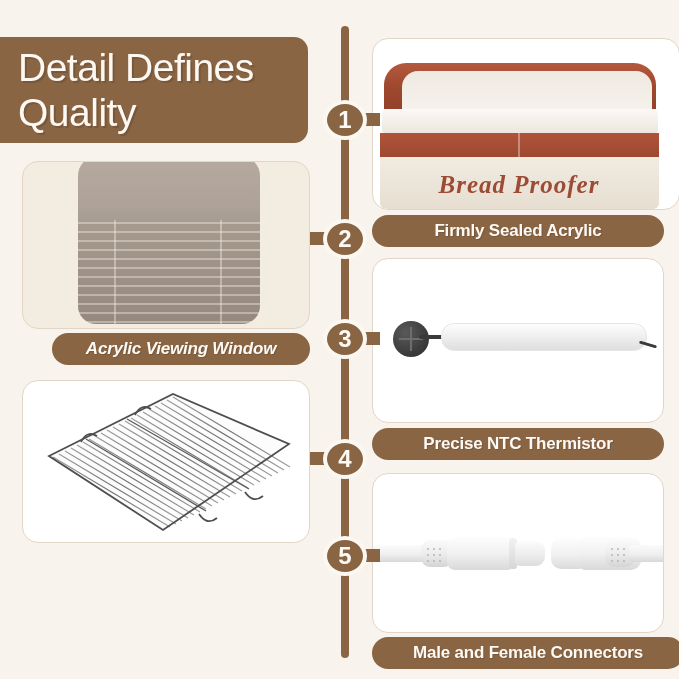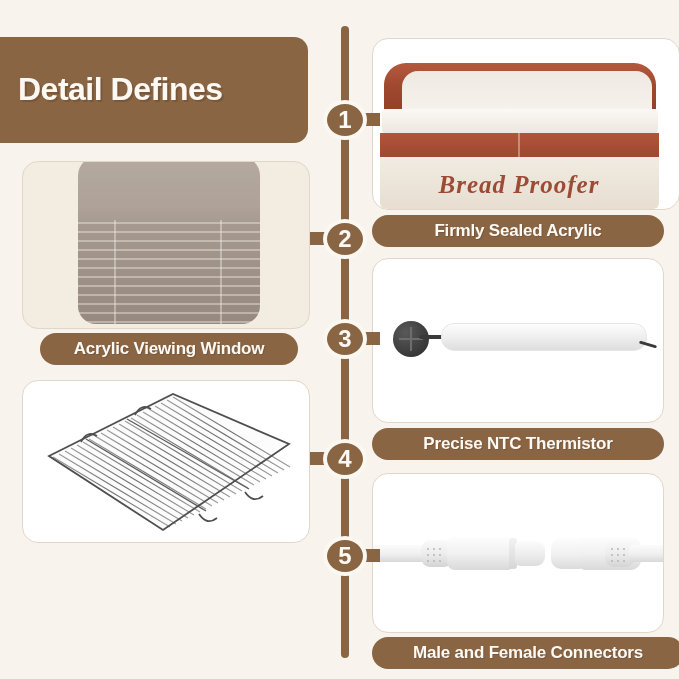--- a/index.html
+++ b/index.html
@@ -27,23 +27,23 @@
     height: 106px;
     background: #8a6544;
     border-radius: 14px;
     box-sizing: border-box;
     padding: 12px 18px 12px 40px;
     display: flex;
     align-items: center;
   }
   .title-text {
     color: #fdf8f2;
-    font-size: 32px;
+    font-size: 39px;
     line-height: 1.16;
-    font-weight: bold;
+    font-weight: normal;
     letter-spacing: -0.5px;
     text-shadow: 2px 2px 0 rgba(90,62,40,0.35);
   }
 
   
   .spine {
     position: absolute;
     left: 341px;
     top: 26px;
     width: 8px;
@@ -168,21 +168,21 @@
   }
   .acr-vline {
     position: absolute; top: 0; width: 2px; height: 104px;
     background: rgba(245,240,233,0.40);
   }
   .acr-gloss {
     position: absolute; left: 55px; top: -6px; width: 182px; height: 66px;
     background: linear-gradient(180deg,rgba(255,255,255,0.22),rgba(255,255,255,0.02));
     border-radius: 20px 20px 0 0;
   }
-  .pill2 { left: 40px; top: 333px; width: 258px; }
+  .pill2 { left: 52px; top: 333px; width: 258px; font-style: italic; }
 
   
   .p3 { left: 372px; top: 258px; width: 292px; height: 165px; }
   .therm-disc {
     position: absolute; left: 20px; top: 62px; width: 36px; height: 36px;
     border-radius: 50%;
     background: radial-gradient(circle at 35% 32%, #595959 0%, #3d3d3d 60%, #2c2c2c 100%);
   }
   .therm-cross, .therm-cross2 {
     position: absolute; background: #6d6d6d;
@@ -265,20 +265,21 @@
   .pill5 { left: 372px; top: 637px; width: 312px; }
 </style>
 </head>
 <body>
 
 <div class="infographic">
 
   <div class="title-banner">
     <div class="title-text">
       <div>Detail Defines</div>
+      <div>Quality</div>
     </div>
   </div>
 
   <div class="spine"></div>
 
   <div class="stub" style="left:358px; top:113px;"></div>
   <div class="badge" style="top:100px;">
     <span class="badge-num">1</span>
   </div>
 

